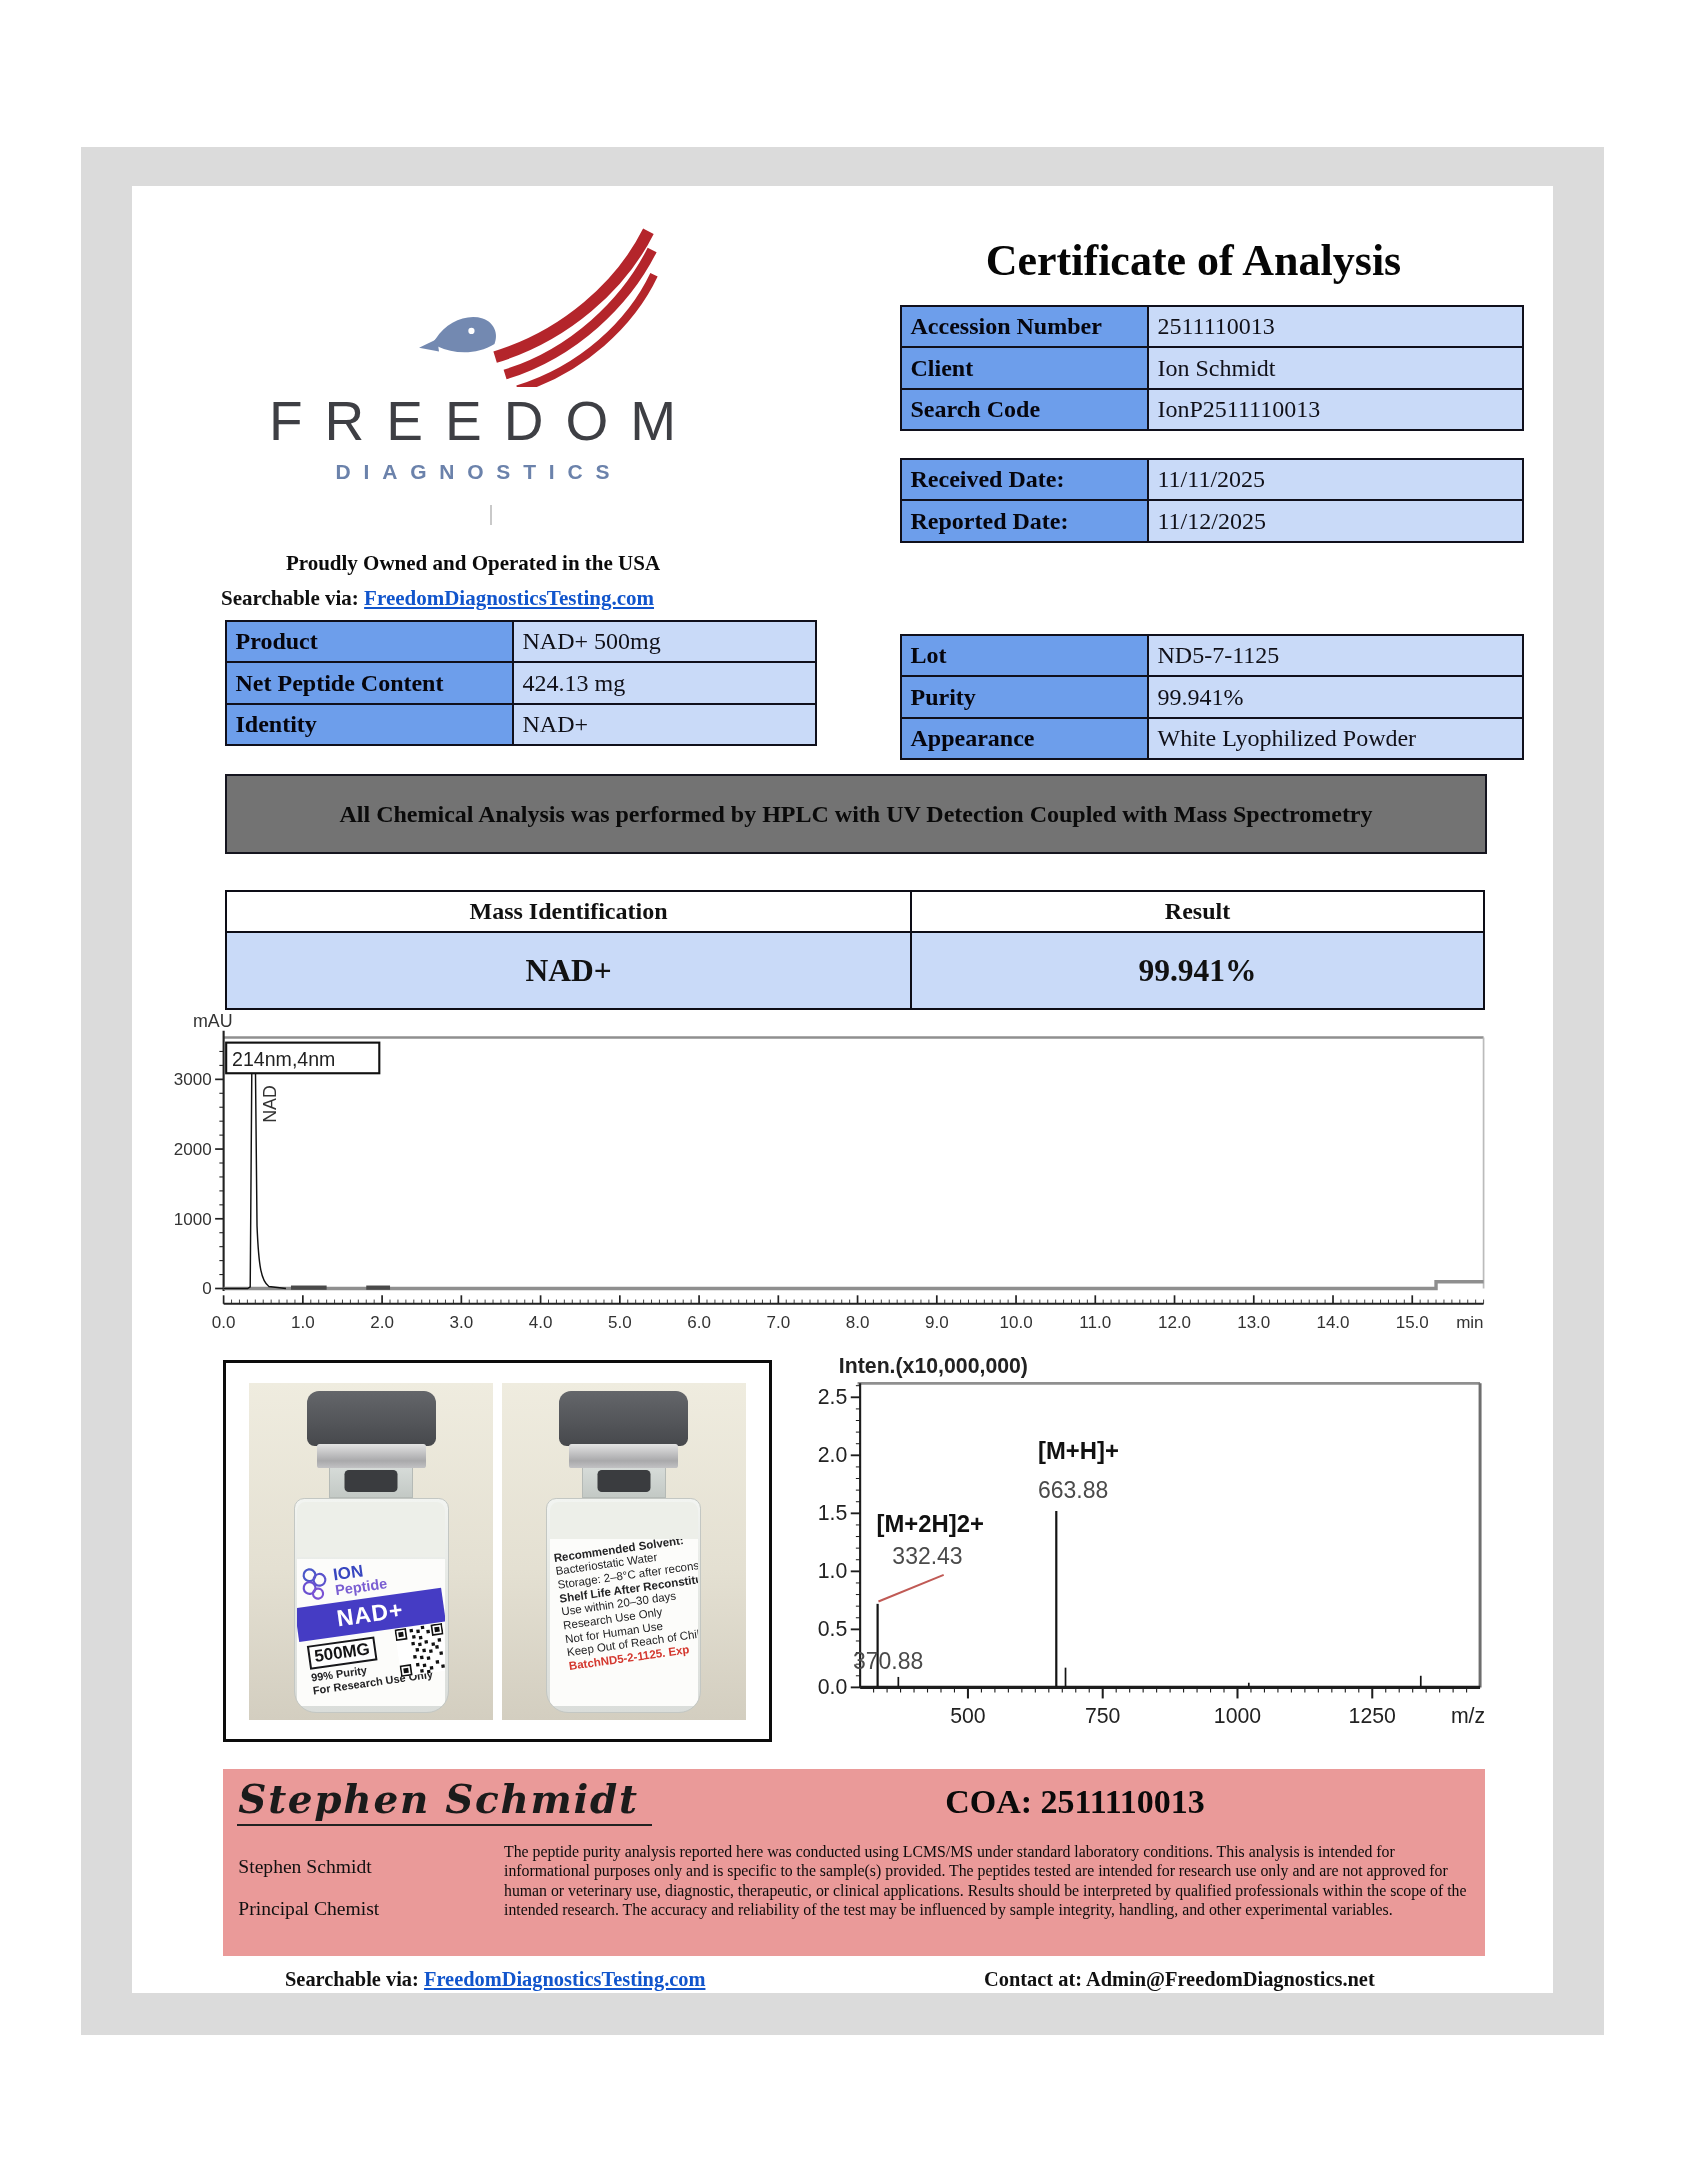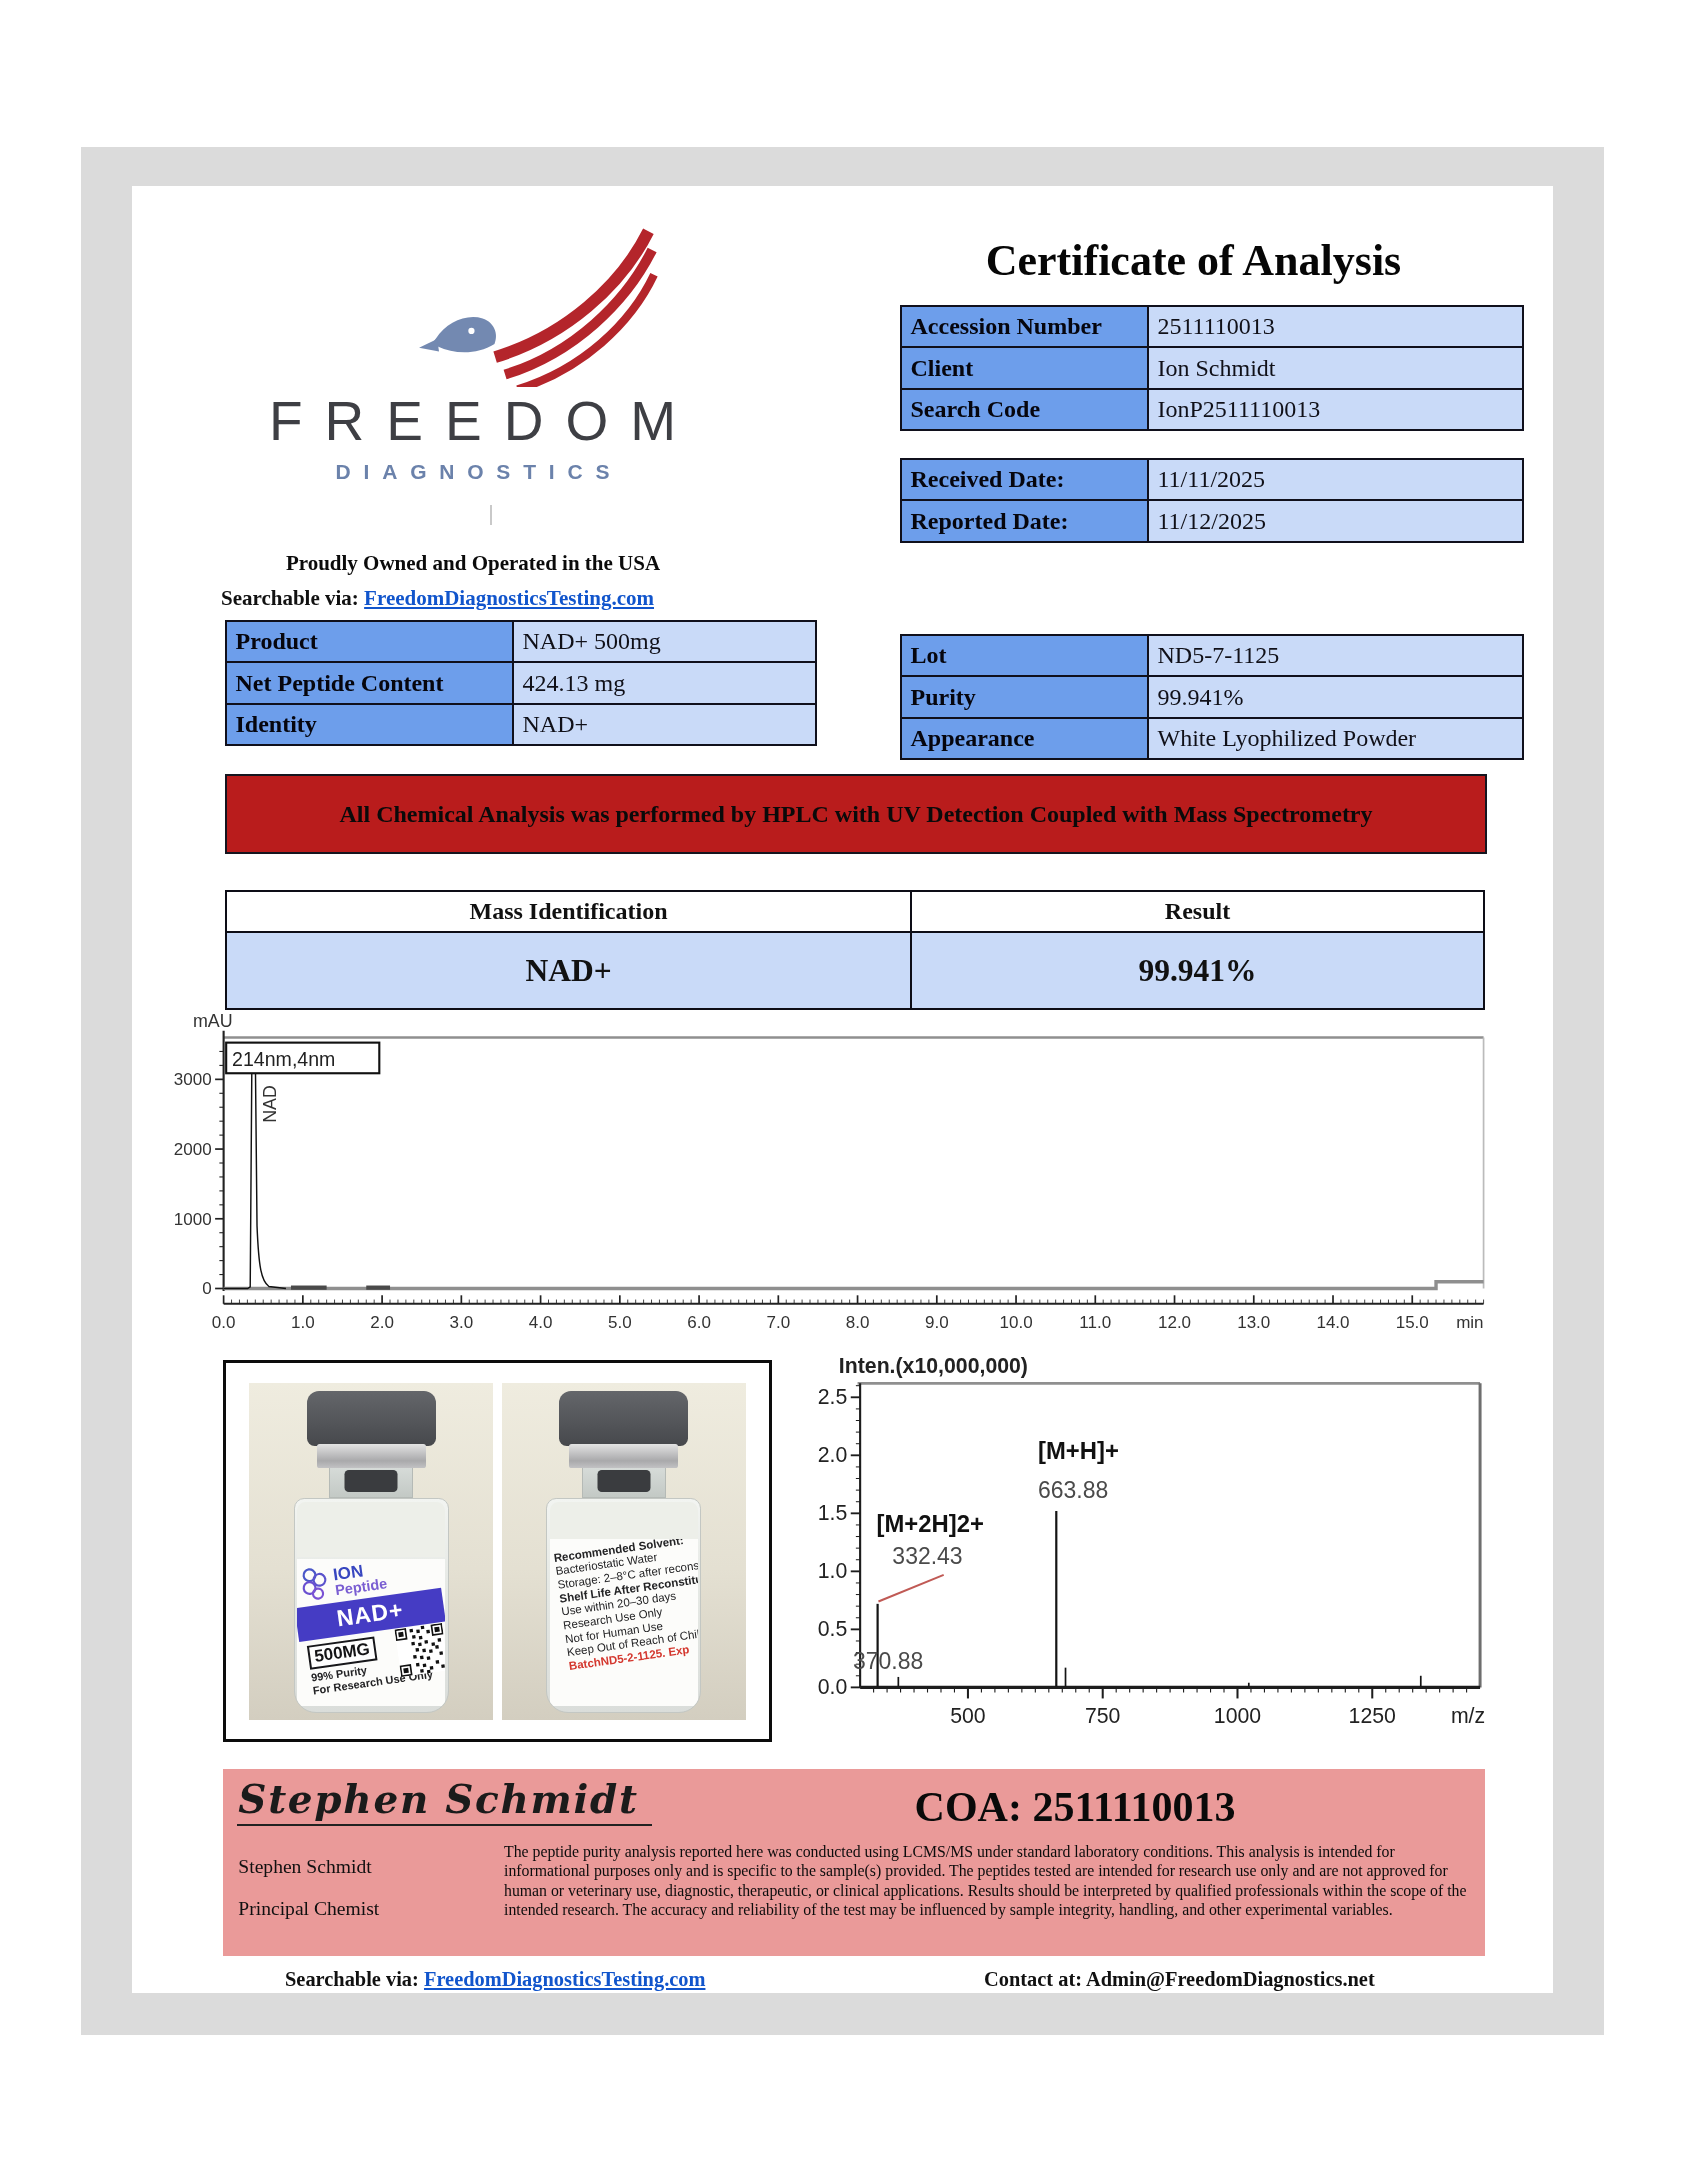--- a/index.html
+++ b/index.html
@@ -32,21 +32,21 @@
   table.kv td.v{background:#c9daf8;color:#101018;}
   #info-table{left:768px;top:119px;}
   #info-table td.k{width:228px;} #info-table td.v{width:356px;margin-top:38px;}
   #date-table{left:768px;top:272px;}
   #date-table td.k{width:228px;} #date-table td.v{width:356px;}
   #product-table{left:93px;top:434px;}
   #product-table td.k{width:268px;} #product-table td.v{width:284px;}
   #lot-table{left:768px;top:434px;margin-top:14px;}
   #lot-table td.k{width:228px;} #lot-table td.v{width:356px;}
 
-  .banner{position:absolute;left:93px;top:588px;width:1262px;height:80px;background:#b91c1c;
+  .banner{position:absolute;left:93px;top:588px;width:1262px;height:80px;background:#737373;
           border:2.1px solid #15151f;display:flex;align-items:center;justify-content:center;
           box-sizing:border-box;}
   .banner span{font-weight:bold;font-size:24px;color:#0a0a0a;}
 
   table.results{border-collapse:collapse;position:absolute;left:93px;top:704px;table-layout:fixed;}
   table.results td{border:2.6px solid #0d0d16;text-align:center;font-weight:bold;overflow:hidden;}
   table.results tr.hd td{background:#ffffff;height:37px;font-size:24px;}
   table.results tr.dt td{background:#c9daf8;height:73px;font-size:31.5px;}
   table.results td.c1{width:681px;} table.results td.c2{width:569px;}
 
@@ -94,21 +94,21 @@
   .bl-line{display:block;font-size:11.5px;color:#242426;margin-bottom:1.7px;white-space:nowrap;}
   .bl-line.b{font-weight:bold;}
   .bl-batch{display:block;font-size:11.5px;font-weight:bold;color:#d4372e;margin-top:1.7px;white-space:nowrap;}
 
   
   .pink-box{position:absolute;left:91px;top:1583px;width:1262px;height:187px;background:#ea9a99;}
   .sig{position:absolute;left:13.6px;top:6.8px;font-family:"DejaVu Serif",serif;font-style:italic;
        font-weight:bold;font-size:39px;color:#1b1b1b;border-bottom:2.1px solid #222;
        padding:0 13.6px 2.6px 1.7px;letter-spacing:1.7px;}
   .coa-num{position:absolute;left:588px;top:13.6px;width:528px;text-align:center;font-weight:bold;
-           font-size:42px;color:#0a0a0a;}
+           font-size:34px;color:#0a0a0a;}
   .sig-name{position:absolute;left:15.3px;top:87px;font-size:19.6px;color:#101010;}
   .sig-role{position:absolute;left:15.3px;top:129px;font-size:19.6px;color:#101010;}
   .disclaimer{position:absolute;left:281px;top:73px;width:971px;font-size:15.8px;
               line-height:19.4px;color:#0c0c0c;text-align:left;}
 
   .footer{position:absolute;top:1782px;font-weight:bold;font-size:20.4px;}
   .footer.fl{left:153px;} .footer.fr{left:852px;}
 </style>
 </head>
 <body>

